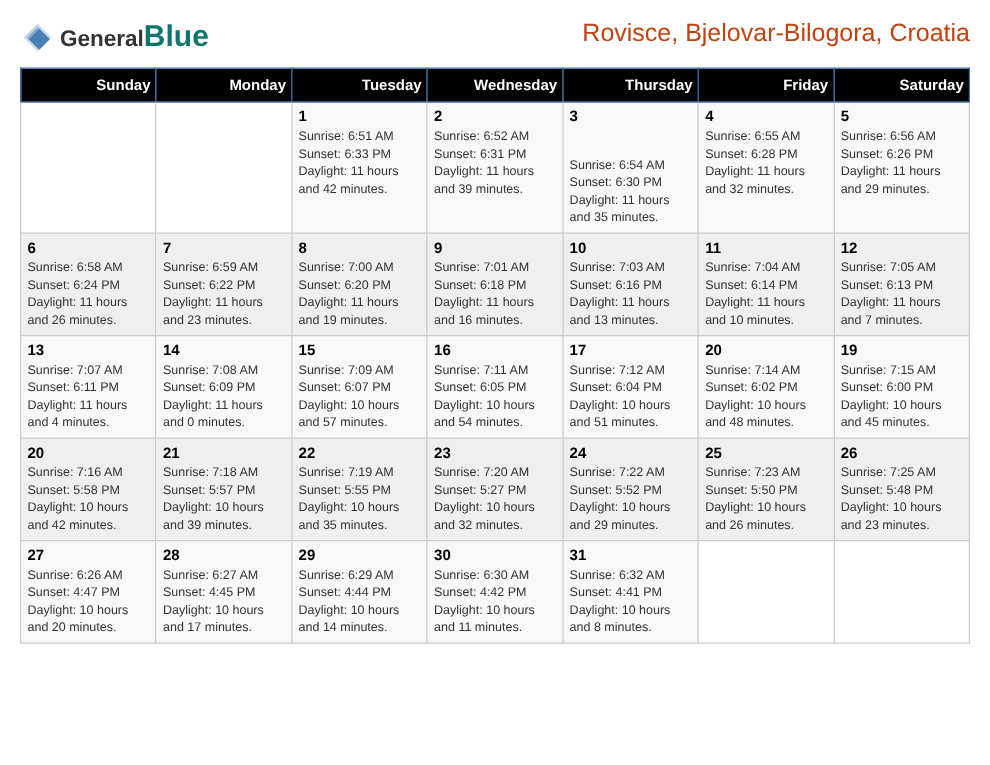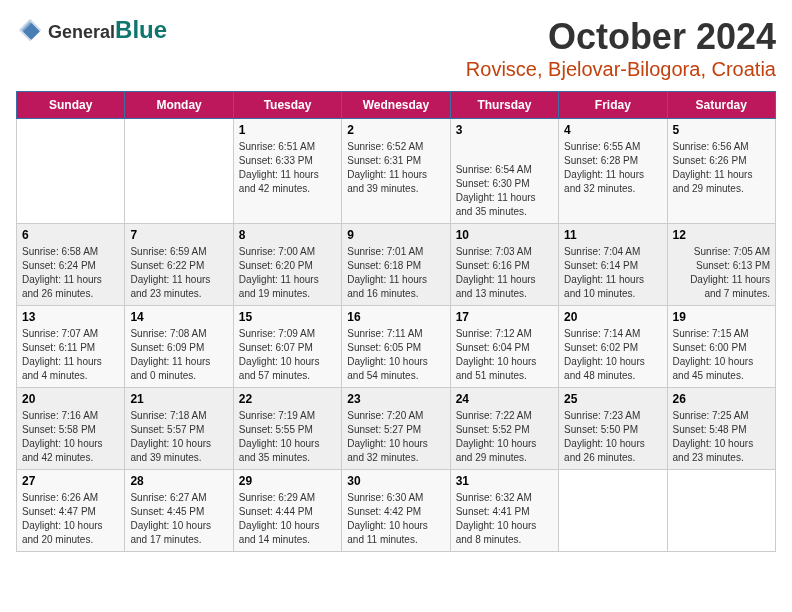--- a/index.html
+++ b/index.html
@@ -46,24 +46,24 @@
     .location-title {
       font-size: 20px;
       color: #c2410c;
     }
     table {
       width: 100%;
       border-collapse: collapse;
       font-size: 11px;
     }
     thead tr th {
-      background-color: #be185d;
+      background-color: #000000;
       color: #fff;
       padding: 6px 4px;
-      text-align: center;
+      text-align: right;
       font-size: 12px;
       font-weight: bold;
       border: 1px solid #3a6fa5;
     }
     tbody tr td {
       border: 1px solid #ccc;
       padding: 4px 5px;
       vertical-align: top;
       width: calc(100% / 7);
       min-height: 80px;
@@ -98,21 +98,20 @@
     <svg class="logo-icon" viewBox="0 0 40 40" xmlns="http://www.w3.org/2000/svg">
       <polygon points="20,4 36,20 20,36 4,20" fill="#4a7fb5" opacity="0.3"></polygon>
       <polygon points="20,8 32,20 20,32 8,20" fill="#4a7fb5" opacity="0.5"></polygon>
       <polygon points="22,10 34,22 22,34 10,22" fill="#4a7fb5"></polygon>
     </svg>
     <div>
       <span class="logo-text-general">General</span><span class="logo-text-blue">Blue</span>
     </div>
   </div>
   <div class="title-block">
-    <div class="month-title">October 2024</div>
     <div class="location-title">Rovisce, Bjelovar-Bilogora, Croatia</div>
   </div>
 </div>
 
 <table>
   <thead>
     <tr>
     <th>Sunday</th>
         <th>Monday</th>
         <th>Tuesday</th>
@@ -189,21 +188,21 @@
 Daylight: 11 hours and 13 minutes.</div>
         </td>
         <td>
           <span class="day-num">11</span>
           <div class="day-info" style="white-space: pre-line;">Sunrise: 7:04 AM
 Sunset: 6:14 PM
 Daylight: 11 hours and 10 minutes.</div>
         </td>
         <td>
           <span class="day-num">12</span>
-          <div class="day-info" style="white-space: pre-line; text-align: right;">Sunrise: 7:05 AM
+          <div class="day-info" style="white-space: pre-line;">Sunrise: 7:05 AM
 Sunset: 6:13 PM
 Daylight: 11 hours and 7 minutes.</div>
         </td>
       </tr>
       <tr>
         <td>
           <span class="day-num">13</span>
           <div class="day-info" style="white-space: pre-line;">Sunrise: 7:07 AM
 Sunset: 6:11 PM
 Daylight: 11 hours and 4 minutes.</div>

